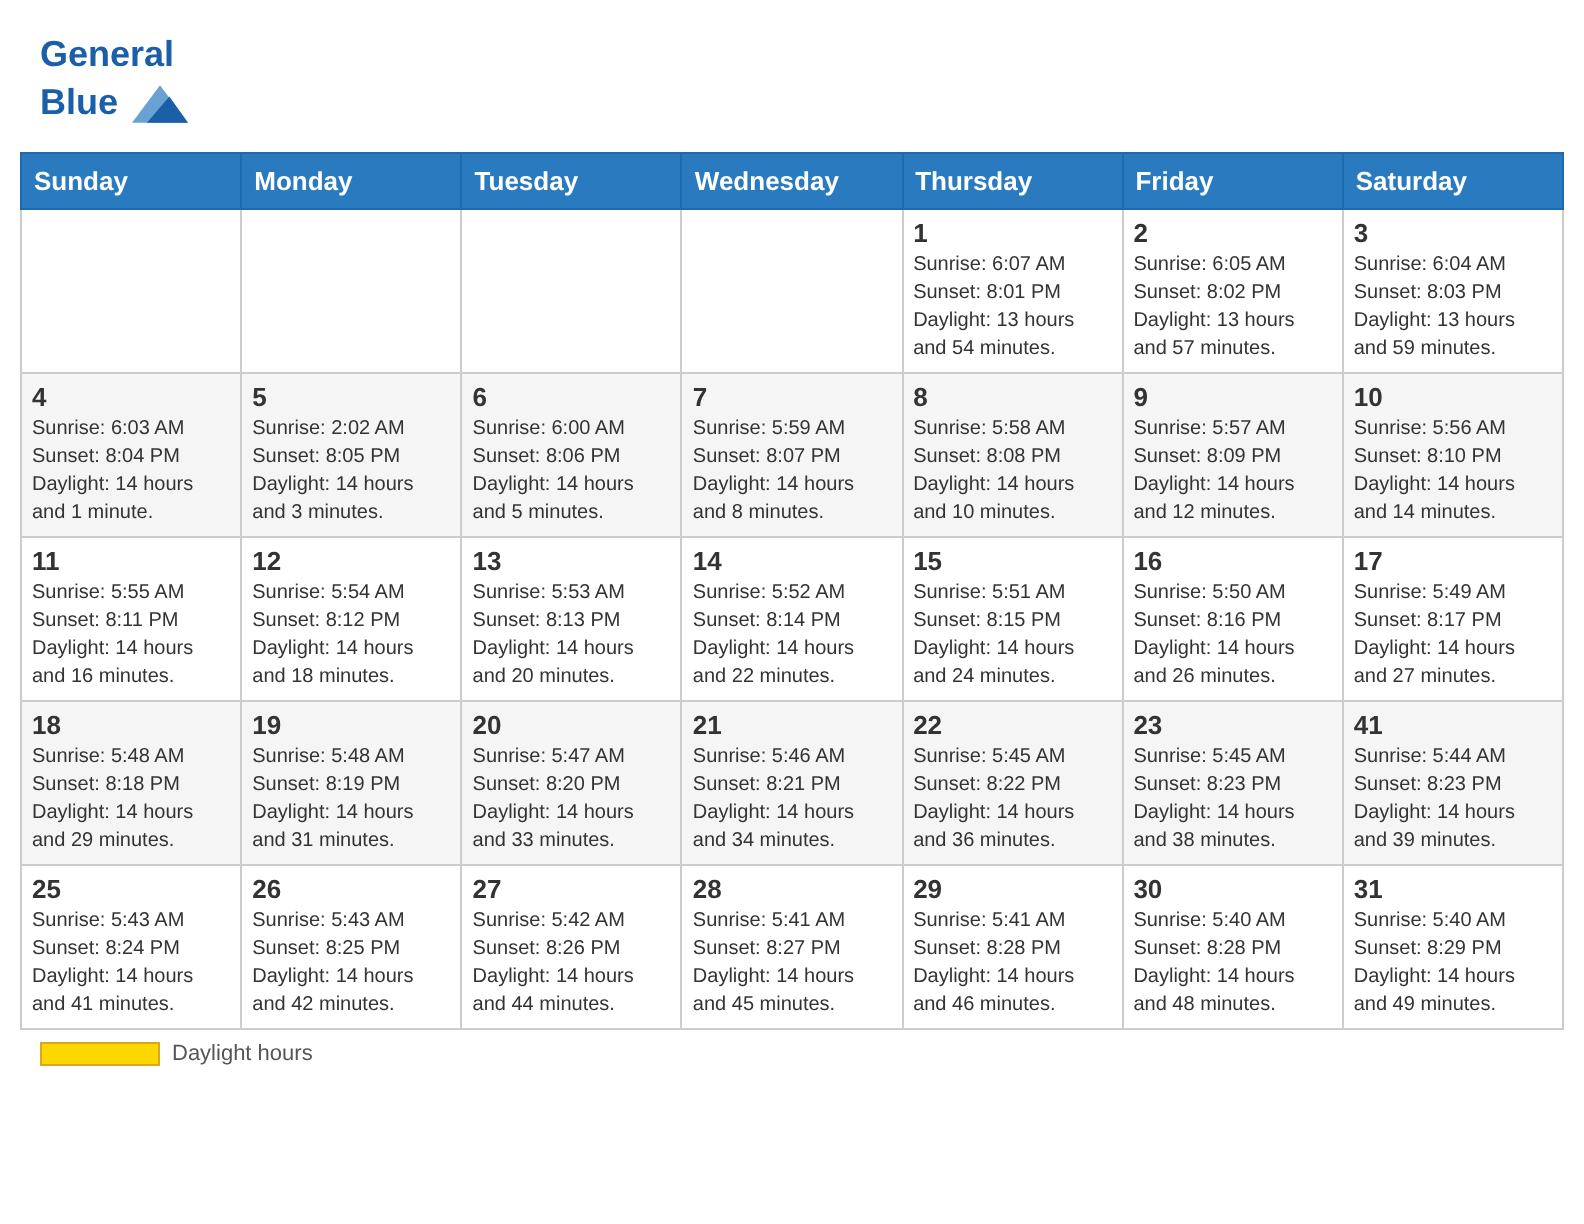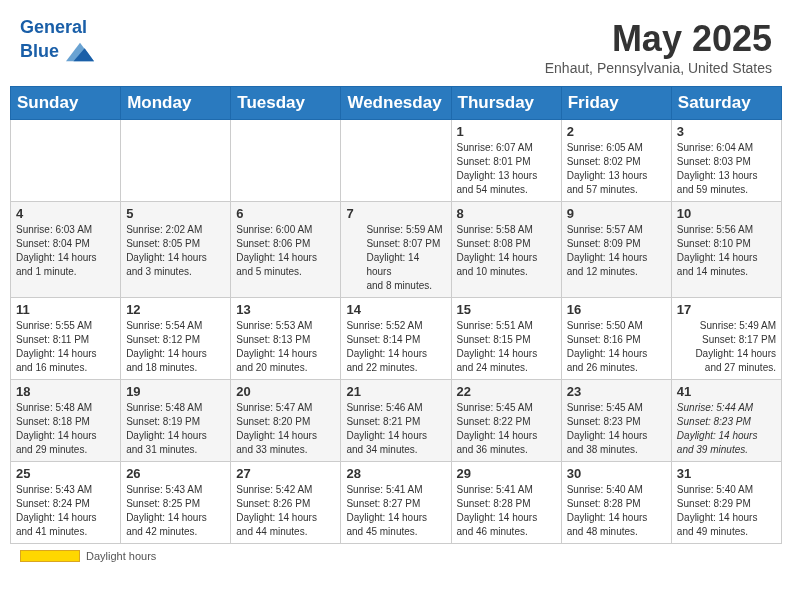--- a/index.html
+++ b/index.html
@@ -52,21 +52,21 @@
       width: 100%;
       border-collapse: collapse;
       border: 1px solid #ccc;
       margin-top: 6px;
     }
     .calendar th {
       background-color: #2a7abf;
       color: #fff;
       text-align: left;
       padding: 6px 6px;
-      font-size: 17px;
+      font-size: 13px;
       border: 1px solid #1e6aad;
     }
     .calendar td {
       vertical-align: top;
       padding: 4px 5px;
       border: 1px solid #ccc;
       font-size: 10.5px;
       color: #333;
       width: 110px;
       min-height: 80px;
@@ -115,24 +115,20 @@
       </div>
       <div class="logo-text">
         <span style="color:#1a5fa8;text-align:right;">Blue</span>
         <svg class="logo-icon" viewBox="0 0 30 20" style="display:inline-block;vertical-align:middle;margin-left:2px;">
           <polygon points="0,20 15,0 30,20" fill="#2a7abf" opacity="0.7"></polygon>
           <polygon points="8,20 20,6 30,20" fill="#1a5fa8"></polygon>
         </svg>
       </div>
     </div>
   </div>
-  <div class="title-block">
-    <div class="month-title">May 2025</div>
-    <div class="subtitle">Enhaut, Pennsylvania, United States</div>
-  </div>
 </div>
 
 <table class="calendar">
   <thead>
     <tr>
     <th>Sunday</th>
         <th>Monday</th>
         <th>Tuesday</th>
         <th>Wednesday</th>
         <th>Thursday</th>
@@ -185,21 +181,21 @@
         </td>
         <td>
           <span class="day-number">6</span>
           <div class="day-info" style="white-space: pre-line;">Sunrise: 6:00 AM
 Sunset: 8:06 PM
 Daylight: 14 hours
 and 5 minutes.</div>
         </td>
         <td>
           <span class="day-number">7</span>
-          <div class="day-info" style="white-space: pre-line; margin-left: 20px;">Sunrise: 5:59 AM
+          <div class="day-info" style="white-space: pre-line;">Sunrise: 5:59 AM
 Sunset: 8:07 PM
 Daylight: 14 hours
 and 8 minutes.</div>
         </td>
         <td>
           <span class="day-number">8</span>
           <div class="day-info" style="white-space: pre-line;">Sunrise: 5:58 AM
 Sunset: 8:08 PM
 Daylight: 14 hours
 and 10 minutes.</div>
@@ -257,21 +253,21 @@
         </td>
         <td>
           <span class="day-number">16</span>
           <div class="day-info" style="white-space: pre-line;">Sunrise: 5:50 AM
 Sunset: 8:16 PM
 Daylight: 14 hours
 and 26 minutes.</div>
         </td>
         <td>
           <span class="day-number">17</span>
-          <div class="day-info" style="white-space: pre-line; text-align: right;">Sunrise: 5:49 AM
+          <div class="day-info" style="white-space: pre-line;">Sunrise: 5:49 AM
 Sunset: 8:17 PM
 Daylight: 14 hours
 and 27 minutes.</div>
         </td>
       </tr>
       <tr>
         <td>
           <span class="day-number">18</span>
           <div class="day-info" style="white-space: pre-line;">Sunrise: 5:48 AM
 Sunset: 8:18 PM
@@ -308,21 +304,21 @@
         </td>
         <td>
           <span class="day-number">23</span>
           <div class="day-info" style="white-space: pre-line;">Sunrise: 5:45 AM
 Sunset: 8:23 PM
 Daylight: 14 hours
 and 38 minutes.</div>
         </td>
         <td>
           <span class="day-number">41</span>
-          <div class="day-info" style="white-space: pre-line; font-style: italic;">Sunrise: 5:44 AM
+          <div class="day-info" style="white-space: pre-line;">Sunrise: 5:44 AM
 Sunset: 8:23 PM
 Daylight: 14 hours
 and 39 minutes.</div>
         </td>
       </tr>
       <tr>
         <td>
           <span class="day-number">25</span>
           <div class="day-info" style="white-space: pre-line;">Sunrise: 5:43 AM
 Sunset: 8:24 PM

